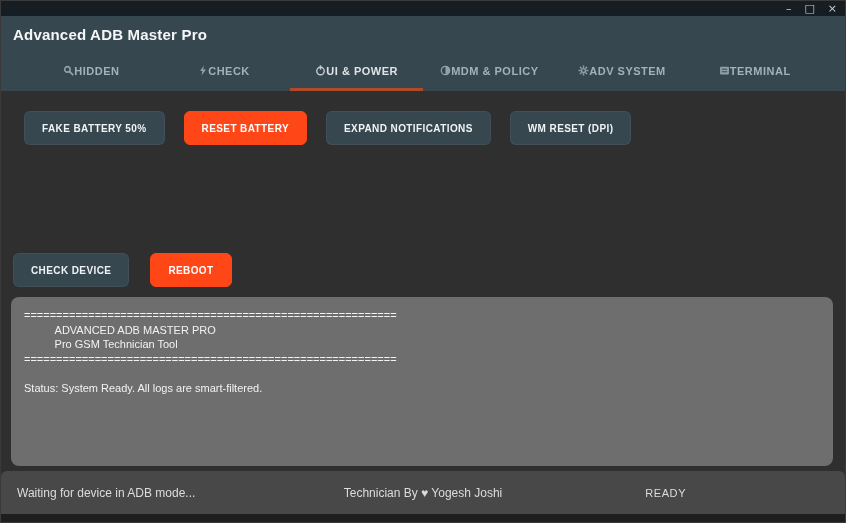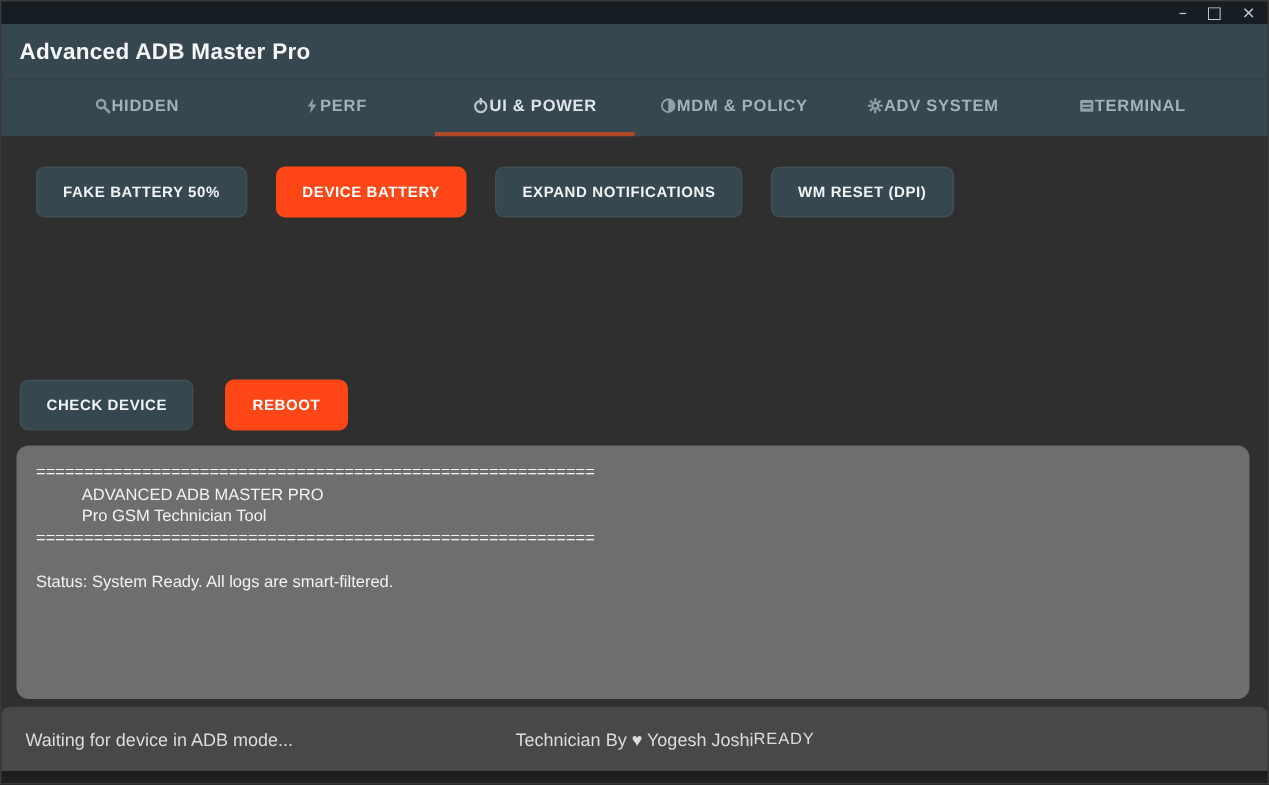--- a/index.html
+++ b/index.html
@@ -91,21 +91,21 @@
   .statusbar {
     height: 43px; flex: 0 0 43px;
     background: #484848;
     border-radius: 6px 6px 0 0;
     display: flex; align-items: center;
     padding: 4px 16px;
     color: #dcdcdc; font-size: 12px;
   }
   .status-left  { flex: 1 1 0; text-align: left; }
   .status-center{ flex: 0 0 auto; text-align: center; }
-  .status-right { flex: 1 1 0; text-align: left; font-size: 11px; letter-spacing: 0.6px; }
+  .status-right { flex: 1 1 0; text-align: center; font-size: 11px; letter-spacing: 0.6px; }
   .bottomstrip { height: 8px; flex: 0 0 8px; background: #1e1e1e; }
 </style>
 </head>
 <body>
 
 <div class="window">
 
   <div class="topstrip">
     <span class="winbtn">–</span>
     <span class="winbtn">□</span>
@@ -127,21 +127,21 @@
       </span>
       <span>HIDDEN</span>
     </div>
 
     <div class="tab">
       <span>
         <svg width="10" height="11" viewBox="0 0 12 12">
             <path d="M7 0 L2.6 6.6 H5.3 L4.3 12 L9.6 4.9 H6.3 Z" fill="currentColor"></path>
           </svg>
       </span>
-      <span>PERF</span>
+      <span>CHECK</span>
     </div>
 
     <div class="tab active">
       <span>
         <svg width="11" height="11" viewBox="0 0 12 12">
             <circle cx="6" cy="6.6" r="4.1" fill="none" stroke="currentColor" stroke-width="1.5"></circle>
             <line x1="6" y1="0.4" x2="6" y2="5" stroke="currentColor" stroke-width="1.7"></line>
           </svg>
       </span>
       <span>UI &amp; POWER</span>
@@ -186,21 +186,21 @@
       </span>
       <span>TERMINAL</span>
     </div>
 
   </div>
 
   <div class="content">
 
     <div class="row1">
       <button class="btn">FAKE BATTERY 50%</button>
-      <button class="btn orange">DEVICE BATTERY</button>
+      <button class="btn orange">RESET BATTERY</button>
       <button class="btn">EXPAND NOTIFICATIONS</button>
       <button class="btn">WM RESET (DPI)</button>
     </div>
 
     <div class="row2">
       <button class="btn">CHECK DEVICE</button>
       <button class="btn orange">REBOOT</button>
     </div>
 
     <div class="logbox">

